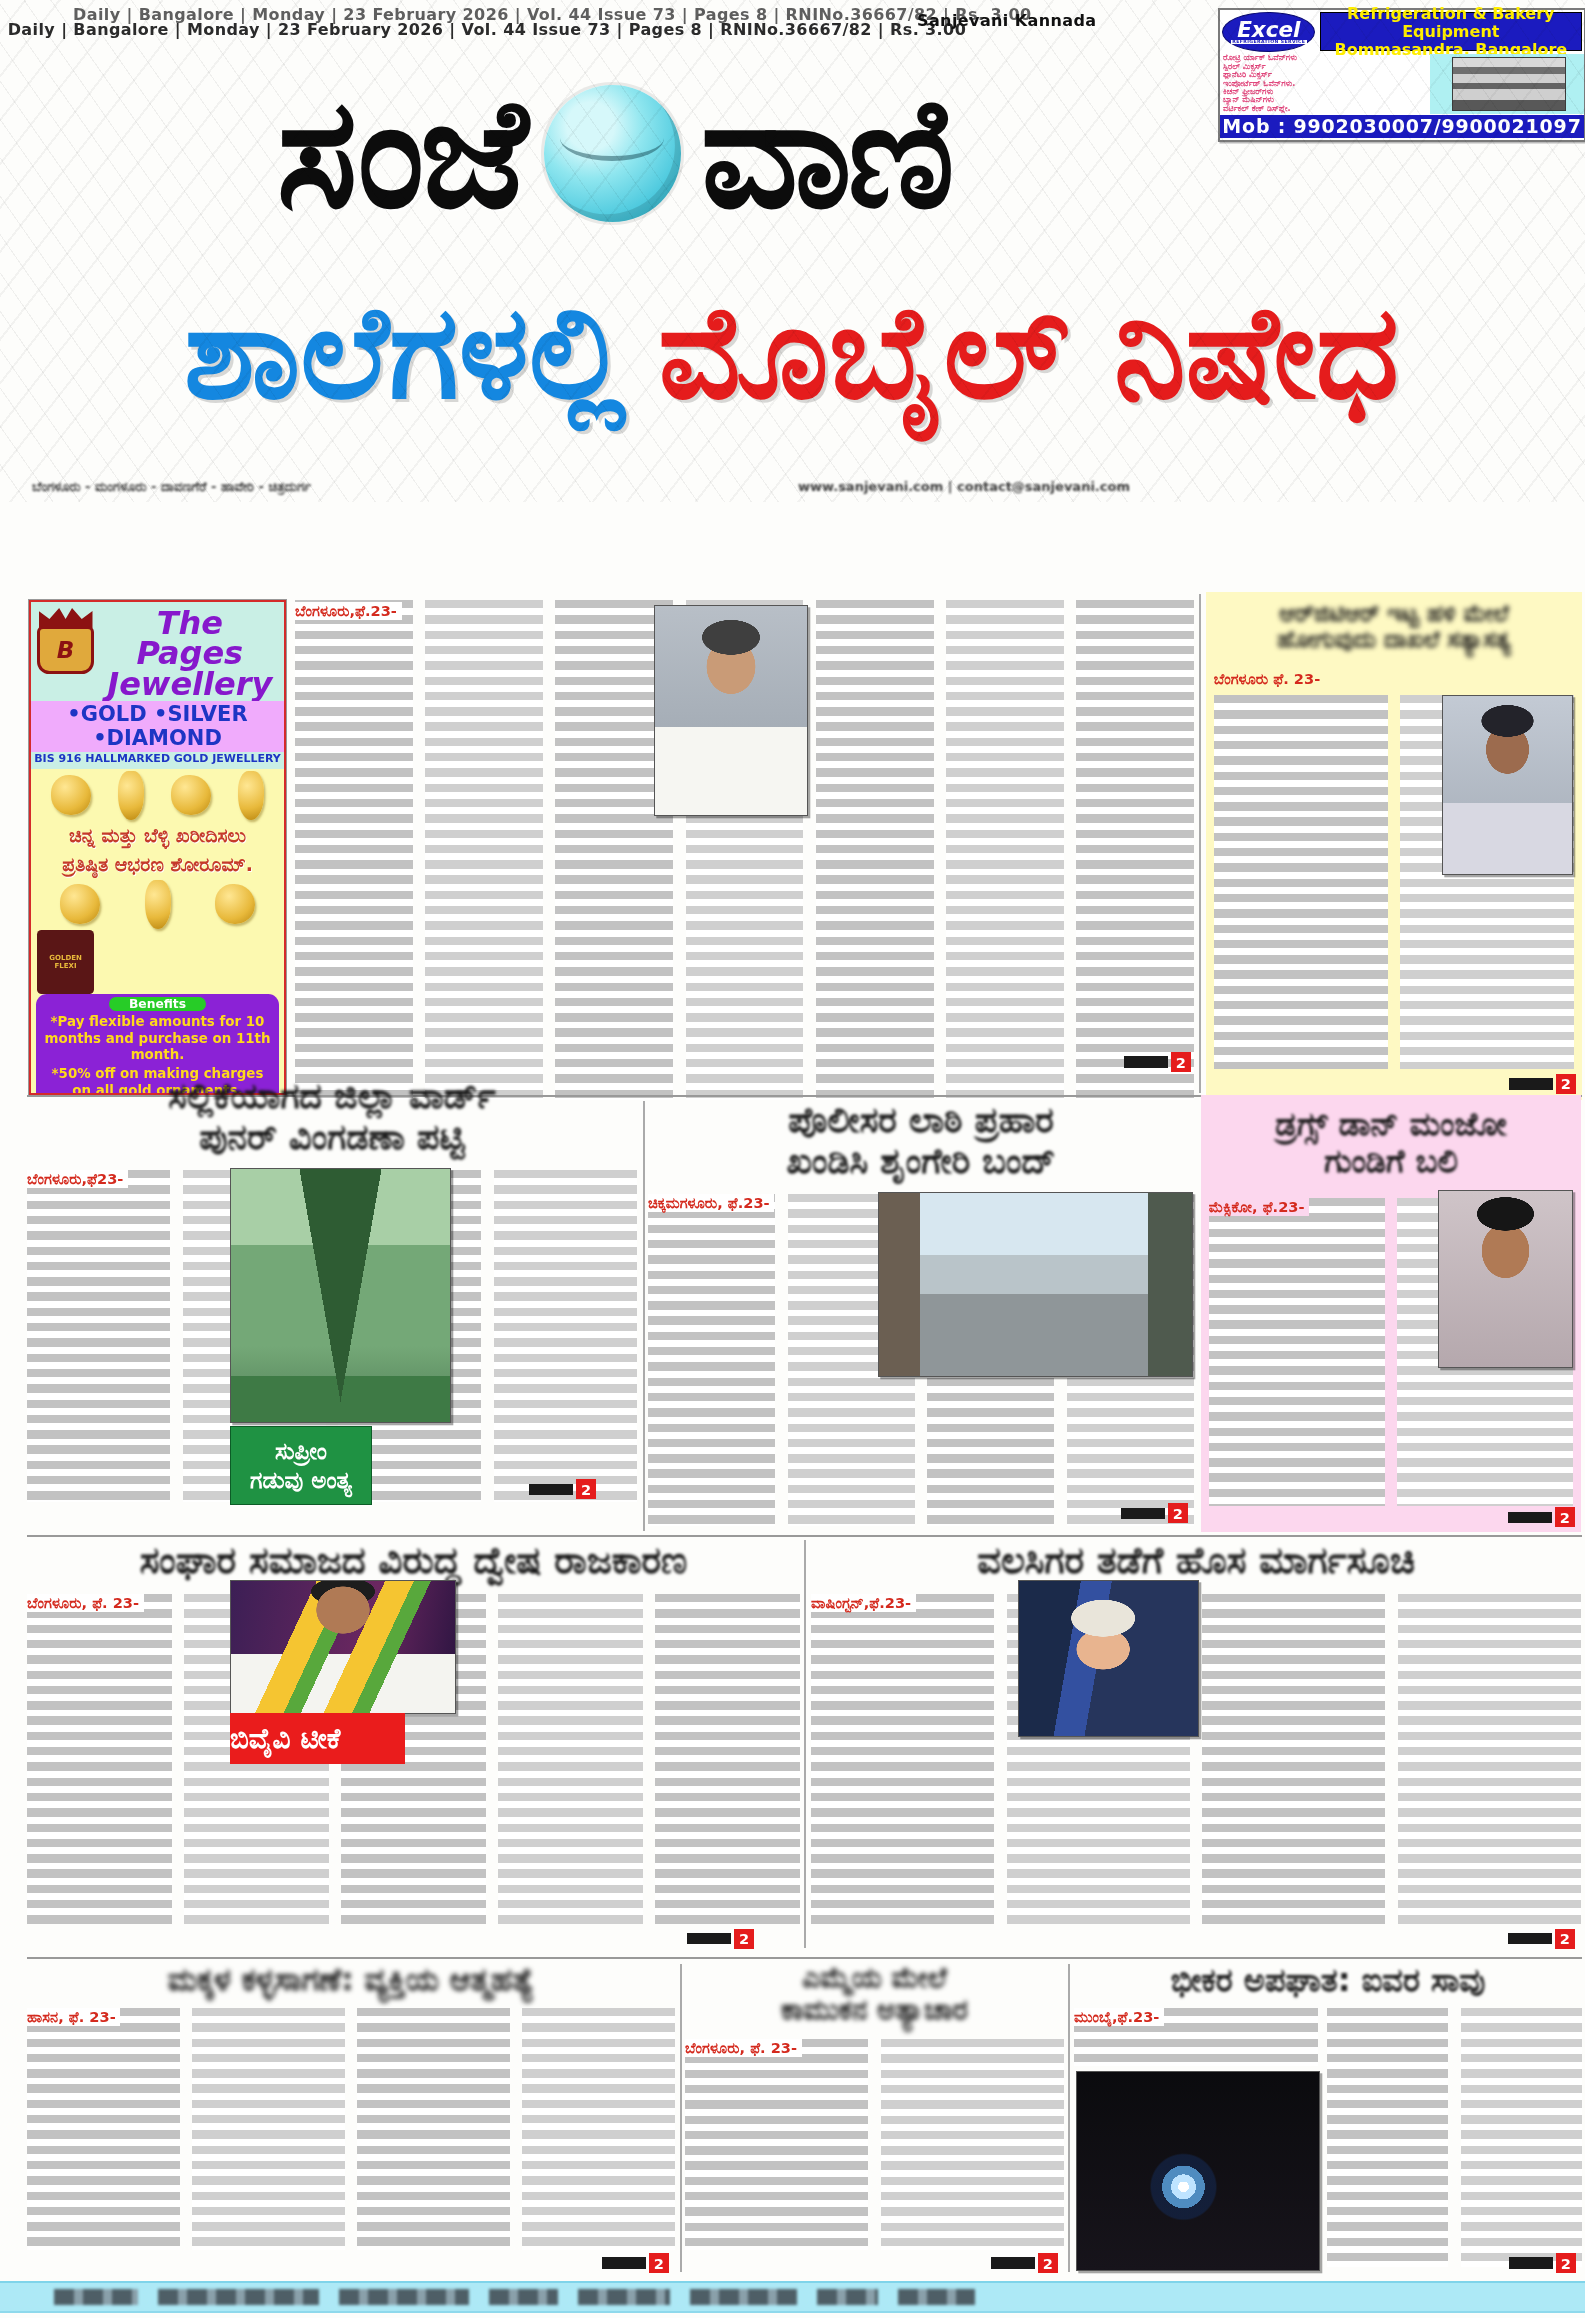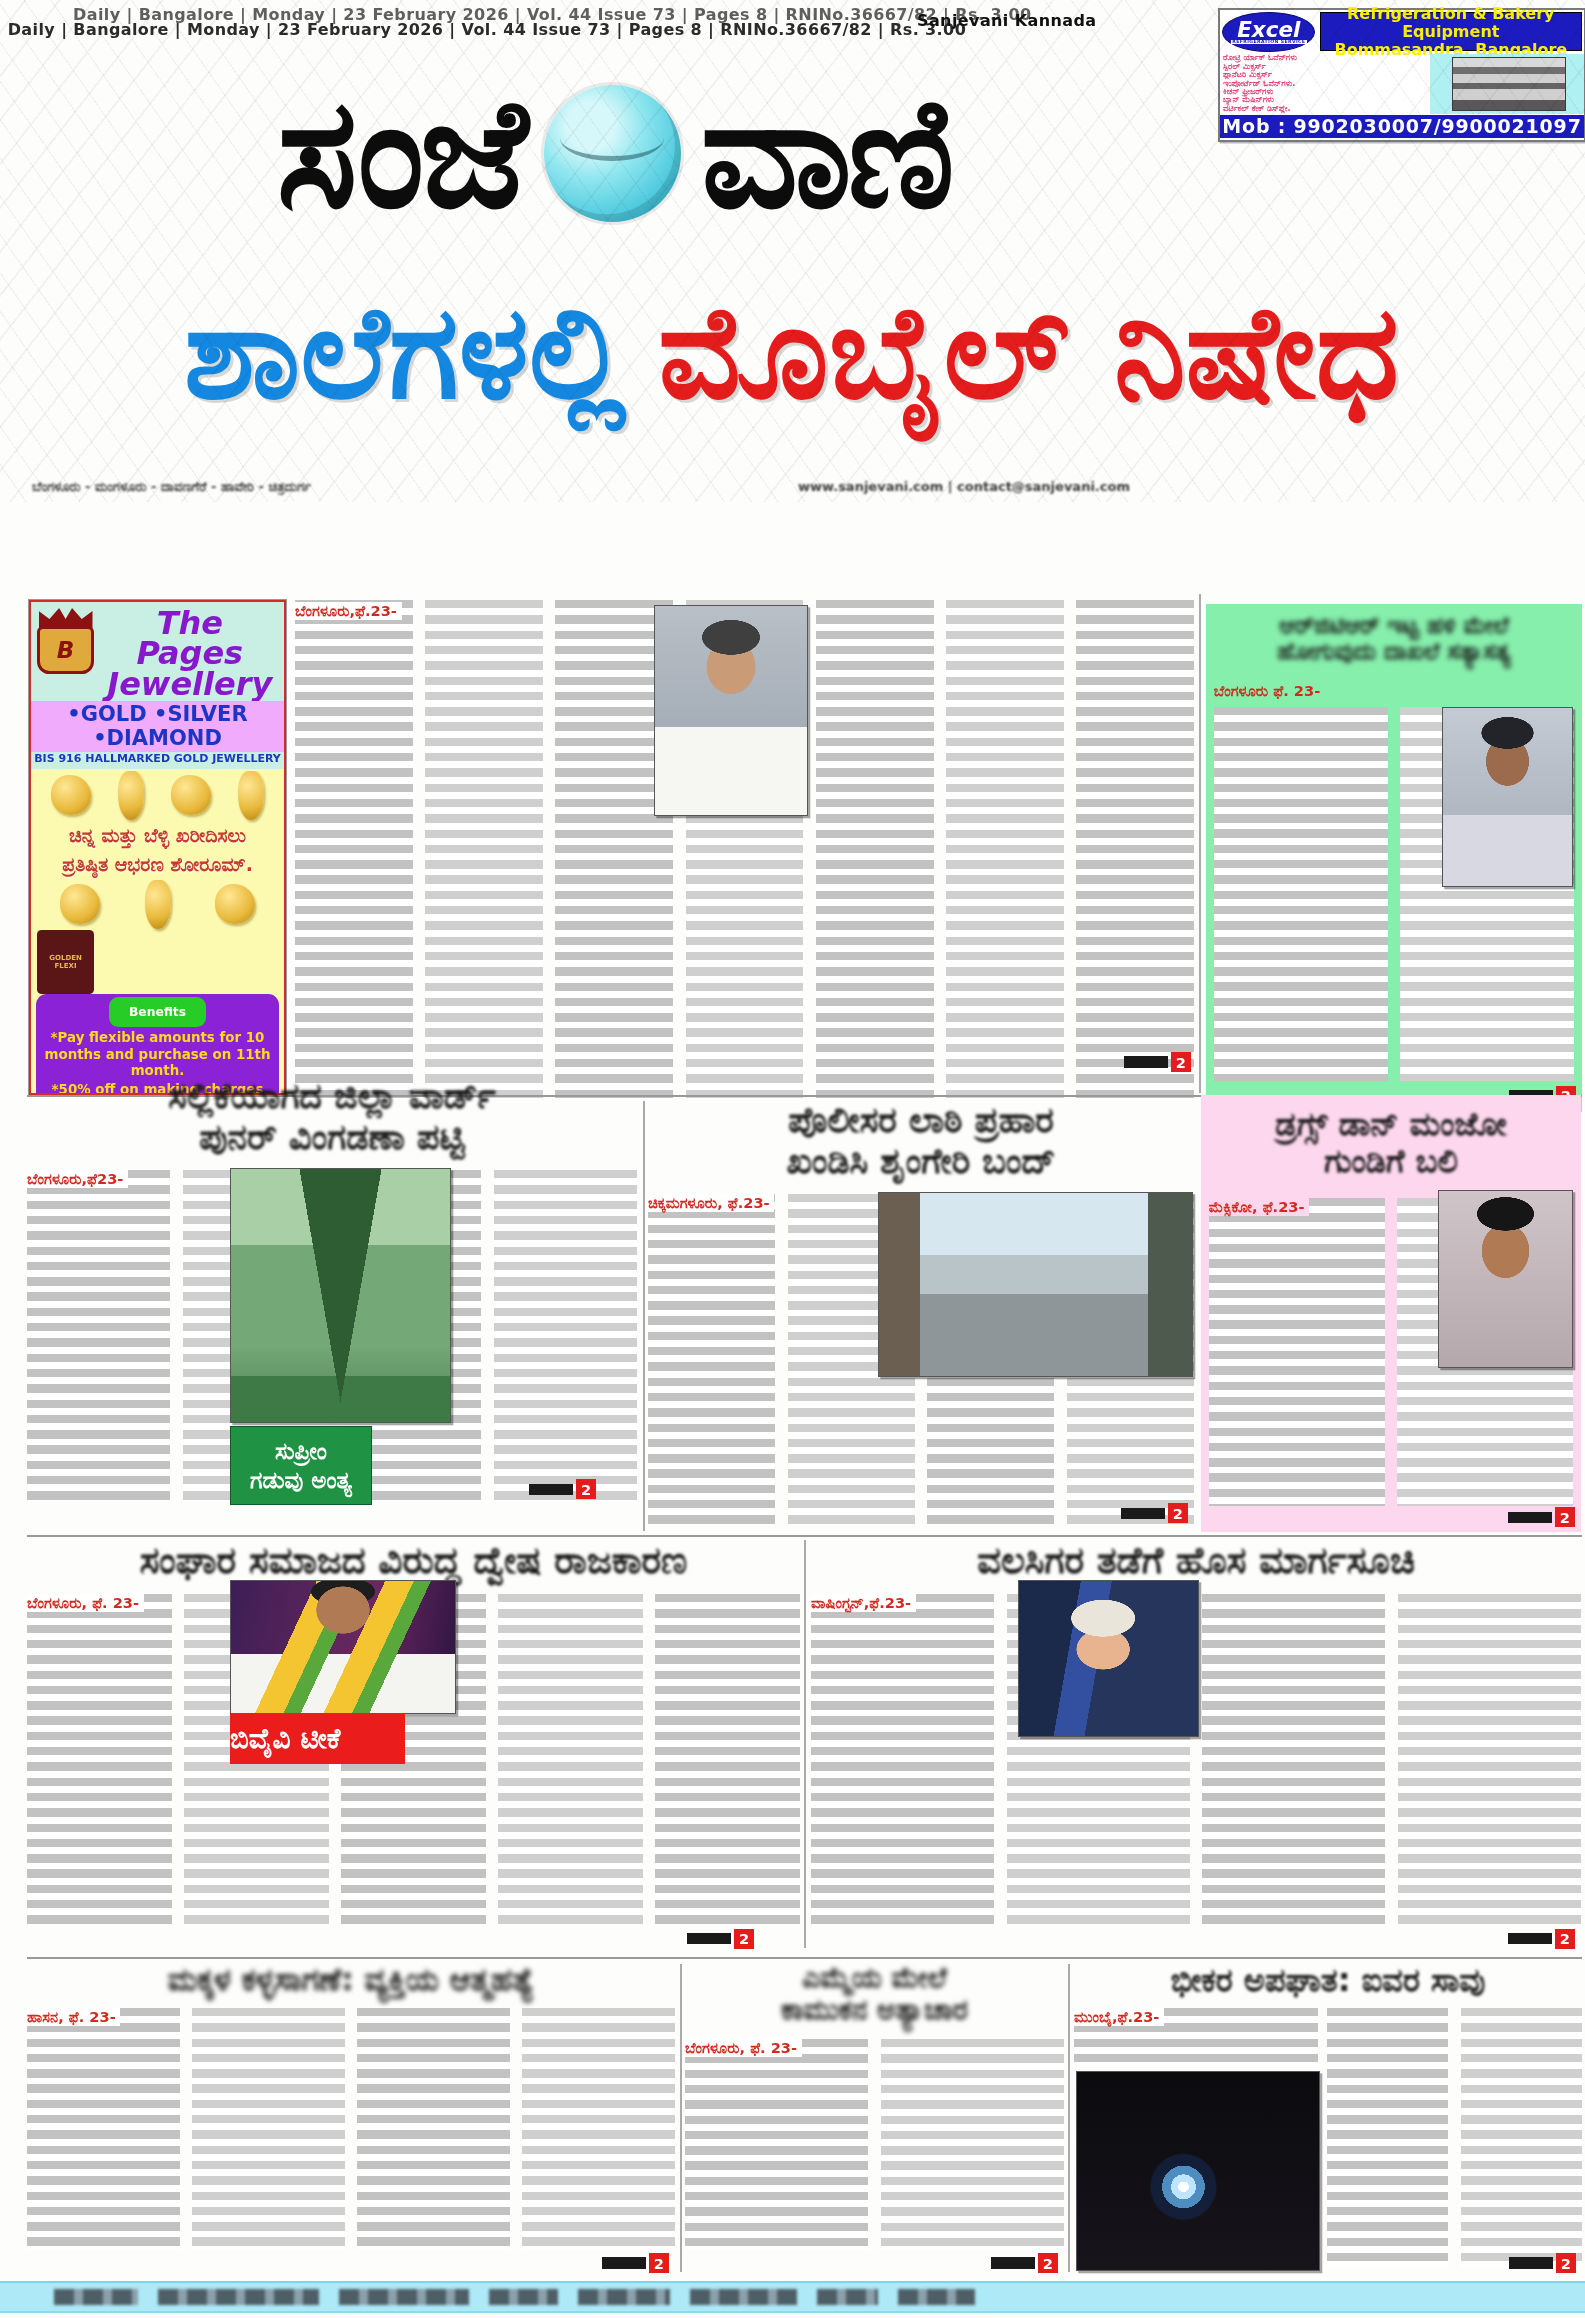--- a/index.html
+++ b/index.html
@@ -61,21 +61,21 @@
   .gold-row{display:flex;justify-content:space-around;align-items:center;height:60px;padding:1.5px 6.1px;}
   .gold-blob{width:40px;height:40px;border-radius:46% 54% 50% 50%;
      background:radial-gradient(circle at 35% 30%,#ffe793,#e8b93b 60%,#b9860f);box-shadow:1.5px 2.3px 2.3px rgba(120,90,0,.4);}
   .gold-blob.tall{height:49px;width:26px;border-radius:40% 40% 50% 50%;}
   .jewel-kn{text-align:center;color:#c53a2a;font-weight:900;font-size:19px;line-height:1.5;text-shadow:0.8px 0.8px 0 #fff;}
   .jewel-making{display:flex;align-items:center;gap:6.1px;padding:0 6.1px;}
   .gf-logo{width:57px;height:64px;flex:none;background:#5a1616;border-radius:4.6px;
      display:flex;align-items:center;justify-content:center;color:#e8b93b;font-size:7px;font-weight:bold;text-align:center;}
   .jewel-making b{flex:1;text-align:center;color:#1d35c4;font-weight:900;font-size:24px;line-height:1.15;}
   .benefits{background:#8b22d6;margin:0 4.6px;border-radius:10.7px 10.7px 0 0;padding:3.1px 6.1px 6.1px;position:relative;text-align:center;}
-  .ben-pill{display:inline-block;background:#27cc27;color:#fff;font-weight:900;font-size:12.3px;padding:8px 20px;border-radius:9.2px;}
+  .ben-pill{display:inline-block;background:#27cc27;color:#fff;font-weight:900;font-size:12.3px;padding:0 20px;border-radius:9.2px;}
   .benefits p{margin:2.3px 0;color:#ffd91c;font-weight:900;font-size:13.4px;line-height:1.25;}
   
   .headline{font-weight:900;color:#161616;text-align:center;line-height:1.16;}
   .blur2{filter:blur(1.8px);}
   .blur3{filter:blur(2.5px);}
   .dateline{color:#d42a1e;font-weight:900;font-size:14.6px;white-space:nowrap;}
   .cols{display:flex;gap:12.3px;}
   .col{flex:1;}
   .fx{background:repeating-linear-gradient(180deg,#c2c2c2 0 8.4px,#ffffff 8.4px 15.3px);filter:blur(0.5px);}
   .fx.lt{background:repeating-linear-gradient(180deg,#cfcfcf 0 8.4px,#ffffff 8.4px 15.3px);}
@@ -116,21 +116,21 @@
       linear-gradient(#0b0b0e,#17141b);}
   .greenbox{background:#1f9243;border:1.5px solid #0d5c27;color:#fff;font-weight:900;font-size:23px;
       display:flex;flex-direction:column;align-items:center;justify-content:center;line-height:1.25;text-align:center;}
   .redlabel{background:#ea1c1c;color:#fff;font-weight:900;font-size:28px;display:flex;align-items:center;justify-content:flex-start;}
   .jump{display:flex;align-items:center;gap:3.1px;}
   .jump .jbar{width:44px;height:11.5px;background:#1a1a1a;}
   .jump .jnum{width:20px;height:20px;background:#e51c1c;color:#fff;font-weight:900;font-size:14.6px;
       display:flex;align-items:center;justify-content:center;}
   .vrule{background:#aaa;width:1.5px;}
   .hrule{background:#999;height:1.5px;}
-  .teal{background:#86efac;margin-top:12px;}
+  .teal{background:#fef9c3;}
   .pink{background:#fcd7ee;}
   .strip{background:#ade9f6;border-top:2.3px solid #7fd4ea;border-bottom:2.3px solid #8fd9ec;
       display:flex;align-items:center;gap:20px;padding:0 54px;}
   .seg{height:15.3px;background:repeating-linear-gradient(90deg,#4e5e66 0 20px,#8aa0aa 20px 29px);filter:blur(1.5px);}
 </style>
 </head>
 <body>
 
 <div id="page" class="nosel">
 

